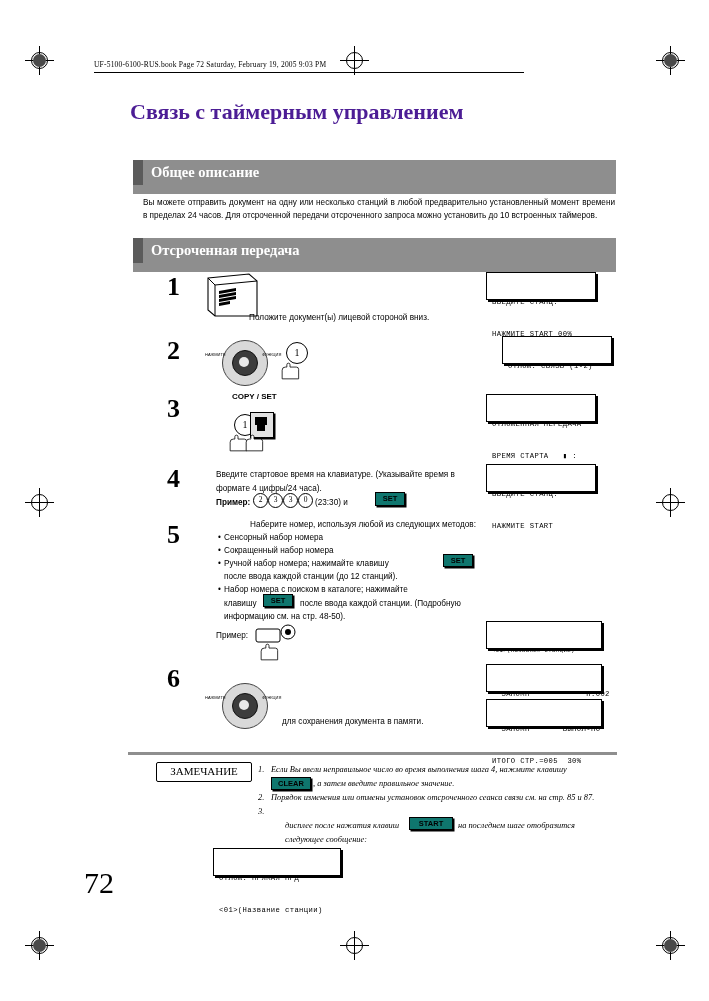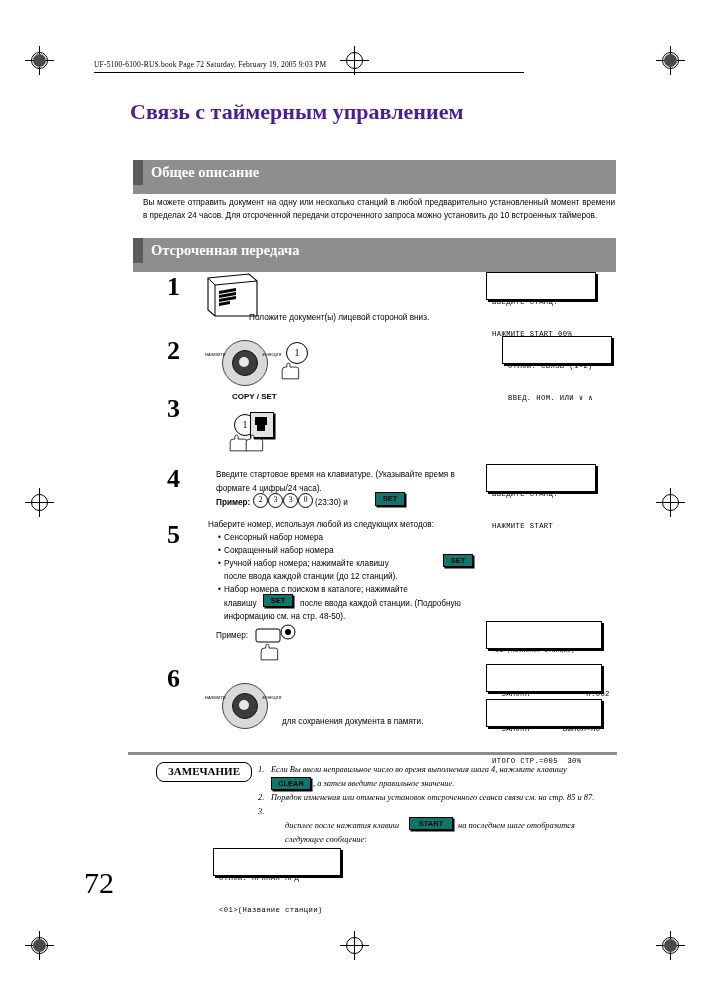--- a/index.html
+++ b/index.html
@@ -118,22 +118,22 @@
   .dial-lbl{
     position:absolute;font-size:4px;font-family:"Liberation Sans", sans-serif;color:#000;
   }
 
   
   .docimg{position:absolute;}
 
   
   .note-line{position:absolute;background:#8e8e8e;height:3px;}
   .note-oval{
-    position:absolute;border:1.5px solid #000;border-radius:8px;
-    font-family:"Liberation Serif", serif;font-weight:bold;font-size:11px;
+    position:absolute;border:1.5px solid #000;border-radius:2px;
+    font-family:"Liberation Serif", serif;font-weight:normal;font-size:11px;
     text-align:center;padding:2px 0;box-sizing:border-box;background:#fff;
   }
   .note-text{
     position:absolute;font-family:"Liberation Serif", serif;
     font-style:italic;font-size:8.4px;line-height:13.5px;color:#000;
   }
 
   .pagenum{
     position:absolute;left:84px;top:866px;
     font-family:"Liberation Serif", serif;font-size:30px;font-weight:normal;color:#000;
@@ -253,41 +253,45 @@
   <div style="position:absolute;left:250px;top:412px;width:22px;height:24px;border:1px solid #000;background:#e2e2e2;box-shadow:1.5px 1.5px 0 #000;">
     <svg width="20" height="22" viewBox="0 0 20 22">
       <rect x="4" y="4" width="12" height="8" fill="#000"></rect>
       <rect x="6" y="12" width="8" height="6" fill="#000"></rect>
     </svg>
   </div>
   <svg class="hand" style="left:243px;top:434px;" width="28" height="20" viewBox="0 0 28 22">
     <path d="M4 21 L4 10 Q4 6 8 6 L10 6 L10 3 Q10 1 12 1 Q14 1 14 3 L14 6 L22 6 Q25 6 25 9 L25 21 Z" fill="#fff" stroke="#000" stroke-width="1"></path>
   </svg>
 
+  <div class="lcd" style="left:486px;top:394px;width:110px;height:28px;">
+    <span class="r">ОТЛОЖЕННАЯ ПЕРЕДАЧА</span>
+    <span class="r">ВРЕМЯ СТАРТА   ▮ :</span>
+  </div>
 
   <div class="stepnum" style="left:167px;top:464px;">4</div>
 
   <div class="steptext" style="left:216px;top:468px;width:253px;">Введите   стартовое   время   на   клавиатуре. (Указывайте время в формате 4 цифры/24 часа).</div>
 
   <div class="steptext" style="left:216px;top:496px;font-weight:bold;">Пример:</div>
   <div class="circnum" style="left:253px;top:493px;width:13px;height:13px;line-height:12px;font-size:7.5px;">2</div>
   <div class="circnum" style="left:268px;top:493px;width:13px;height:13px;line-height:12px;font-size:7.5px;">3</div>
   <div class="circnum" style="left:283px;top:493px;width:13px;height:13px;line-height:12px;font-size:7.5px;">3</div>
   <div class="circnum" style="left:298px;top:493px;width:13px;height:13px;line-height:12px;font-size:7.5px;">0</div>
   <div class="steptext" style="left:315px;top:496px;">(23:30)  и</div>
   <div class="key" style="left:375px;top:492px;width:30px;height:14px;">SET</div>
 
   <div class="lcd" style="left:486px;top:464px;width:110px;height:28px;">
     <span class="r">ВВЕДИТЕ СТАНЦ.</span>
     <span class="r">НАЖМИТЕ START</span>
   </div>
 
   <div class="stepnum" style="left:167px;top:520px;">5</div>
 
-  <div class="steptext" style="left:208px;top:518px;width:270px;">Наберите номер, используя любой из следующих методов:</div>
+  <div class="steptext" style="left:228px;top:518px;width:270px;text-align:center;">Наберите номер, используя любой из следующих методов:</div>
 
   <div class="steptext" style="left:218px;top:531px;">•</div>
   <div class="steptext" style="left:224px;top:531px;">Сенсорный набор номера</div>
 
   <div class="steptext" style="left:218px;top:544px;">•</div>
   <div class="steptext" style="left:224px;top:544px;">Сокращенный набор номера</div>
 
   <div class="steptext" style="left:218px;top:557px;">•</div>
   <div class="steptext" style="left:224px;top:557px;width:215px;">Ручной  набор  номера;  нажимайте  клавишу</div>
   <div class="key" style="left:443px;top:554px;width:30px;height:13px;">SET</div>

